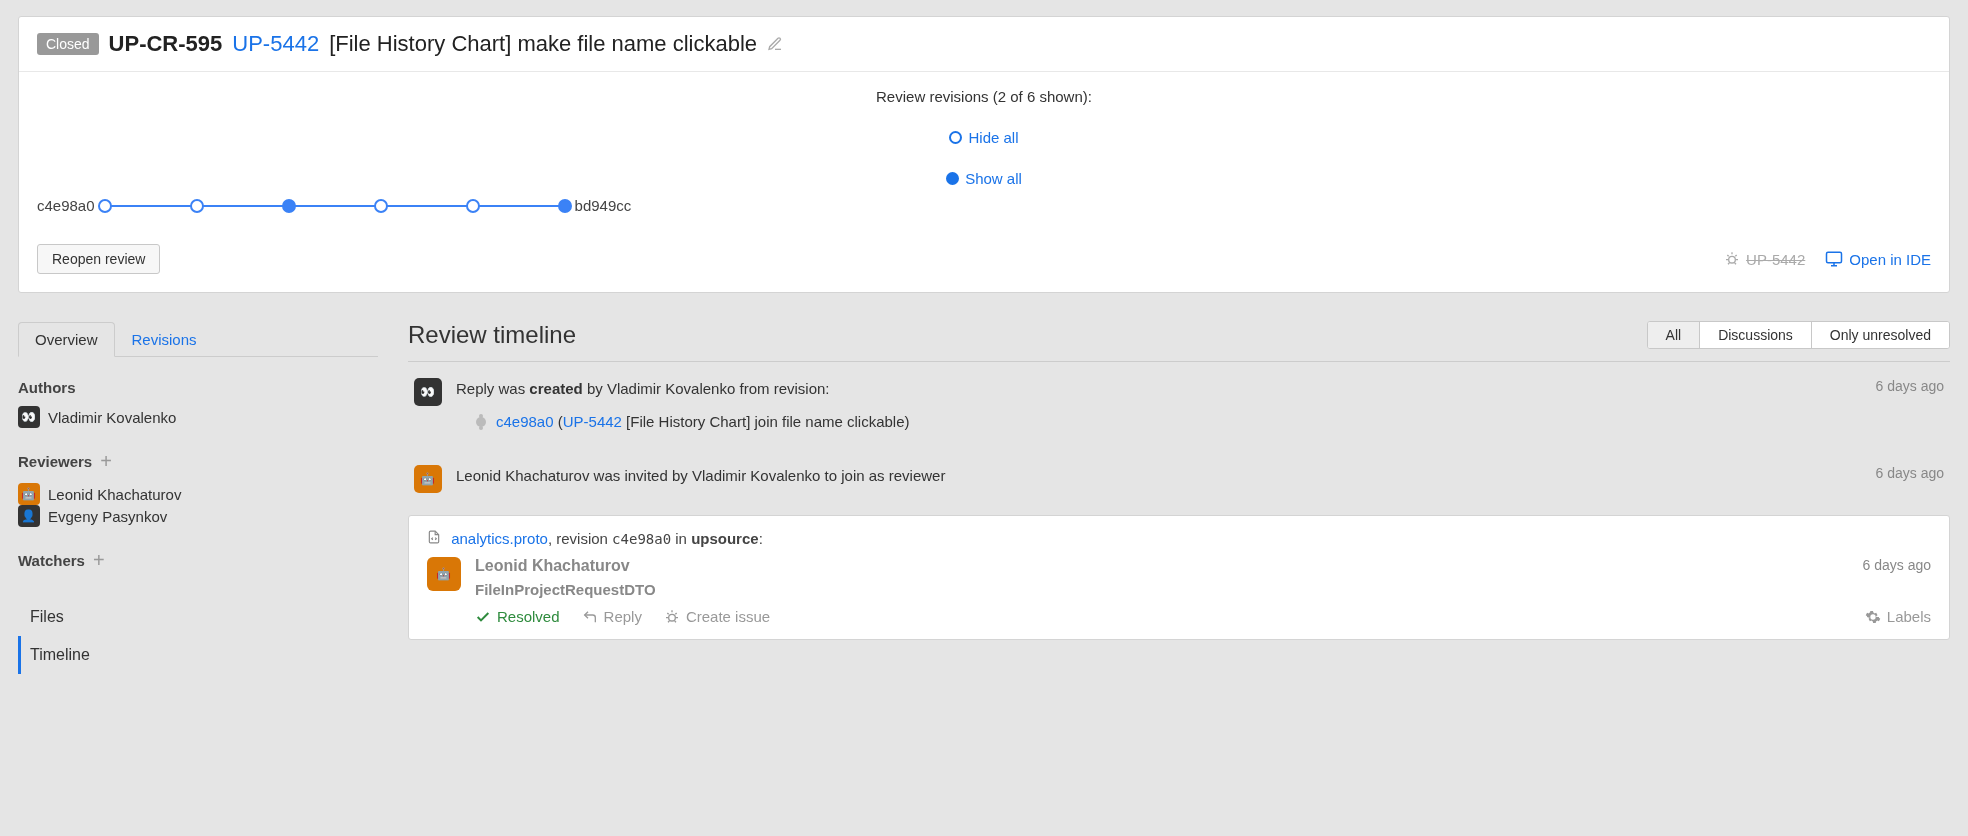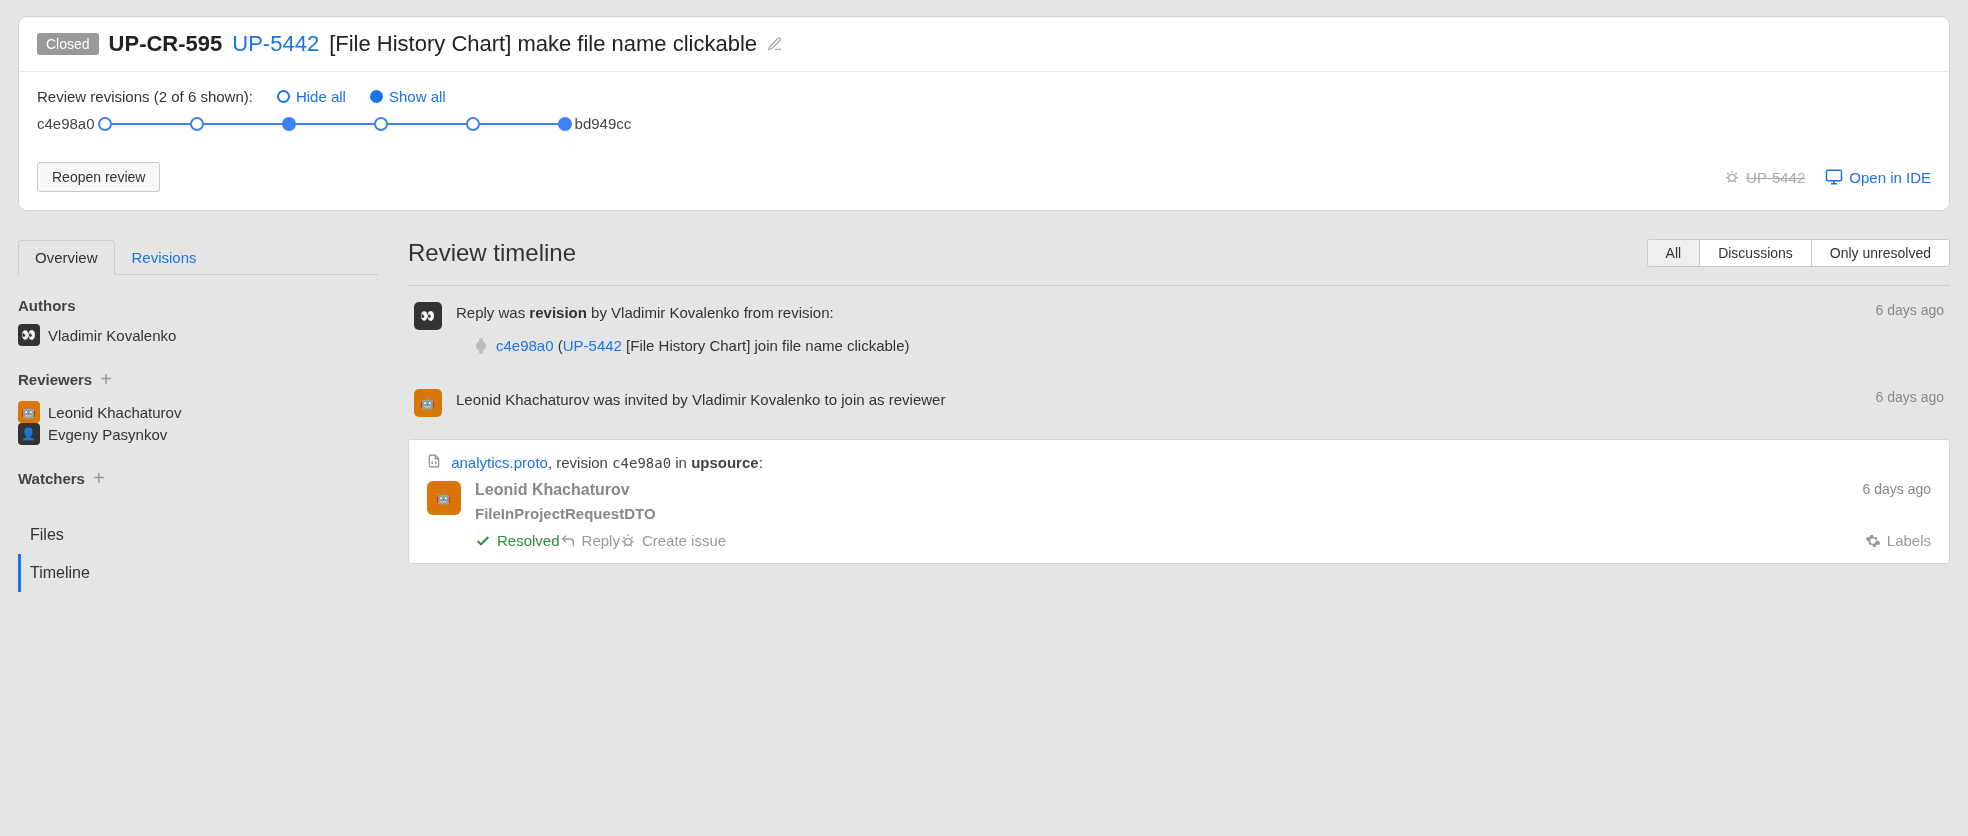--- a/index.html
+++ b/index.html
@@ -10,21 +10,21 @@
     font-family: -apple-system, BlinkMacSystemFont, "Segoe UI", Helvetica, Arial, sans-serif;
     font-size: 14px;
     color: #333;
   }
   .page { padding: 16px 18px; }
 
   
   .card {
     background: #fff;
     border: 1px solid #d4d4d4;
-    border-radius: 9px;
+    border-radius: 3px;
   }
   .header-row {
     display: flex;
     align-items: center;
     padding: 14px 18px;
     border-bottom: 1px solid #e8e8e8;
     gap: 10px;
     font-size: 22px;
   }
   .badge-closed {
@@ -34,21 +34,21 @@
     padding: 3px 9px;
     border-radius: 3px;
     font-weight: 500;
   }
   .review-id { font-weight: 700; color: #222; }
   .issue-link { color: #1a73e8; font-weight: 400; text-decoration: none; }
   .review-title { color: #222; }
   .edit-icon { color: #aaa; cursor: pointer; }
 
   .revisions-area { padding: 16px 18px 20px; }
-  .rev-controls { display: flex; align-items: center; gap: 24px; font-size: 15px; margin-bottom: 10px; }
+  .rev-controls { display: flex; align-items: center; gap: 24px; font-size: 15px; margin-bottom: 10px; flex-direction: column; }
   .rev-label { color: #333; }
   .rev-toggle { display: inline-flex; align-items: center; gap: 6px; color: #1a73e8; cursor: pointer; }
   .rev-toggle .dot { width: 13px; height: 13px; border: 2px solid #1a73e8; border-radius: 50%; }
   .rev-toggle .dot.filled { background: #1a73e8; }
 
   .rev-graph { display: flex; align-items: center; gap: 10px; font-size: 15px; color: #444; }
   .graph-line {
     display: flex; align-items: center; position: relative;
     height: 16px; width: 460px;
   }
@@ -102,21 +102,21 @@
   .avatar.dark { background: #333; }
   .avatar.big { width: 28px; height: 28px; border-radius: 5px; }
   .avatar.lg { width: 34px; height: 34px; border-radius: 6px; }
 
   .nav-list { margin-top: 26px; }
   .nav-item {
     padding: 10px 12px; font-size: 16px; color: #333; cursor: pointer;
   }
   .nav-item.active { border-left: 3px solid #1a73e8; font-weight: 400; padding-left: 9px; }
 
-  .main-header { display:flex; justify-content:space-between; align-items:center; margin-bottom: 18px; }
+  .main-header { display:flex; justify-content:space-between; align-items:center; margin-bottom: 12px; }
   .main-title { font-size: 24px; color: #333; }
   .seg-control { display:flex; border:1px solid #c8c8c8; border-radius:3px; overflow:hidden; background:#fff; }
   .seg { padding: 5px 18px; font-size: 14px; cursor:pointer; border-left:1px solid #c8c8c8; background:#fff; color:#333; }
   .seg:first-child { border-left:none; }
   .seg.active { background:#eee; }
 
   .timeline-divider { border-top:1px solid #ccc; margin: 10px 0 0; }
 
   .timeline-item { display:flex; gap:14px; padding: 16px 6px; align-items:flex-start; }
   .tl-meta { margin-left:auto; color:#888; font-size:14px; white-space:nowrap; }
@@ -133,21 +133,21 @@
     padding: 14px 18px;
   }
   .disc-header { font-size:15px; color:#444; margin-bottom: 10px; }
   .disc-header .mono { font-family: ui-monospace, SFMono-Regular, Menlo, monospace; font-size: 14px;}
   .file-icon { color:#888; margin-right:6px; }
   .disc-body { display:flex; gap:14px; align-items:flex-start; }
   .disc-content { flex:1; }
   .disc-name { color:#888; font-weight:600; font-size:16px; }
   .disc-time { color:#888; font-size:14px; float:right;}
   .disc-text { color:#888; margin-top:6px; font-size:15px;font-weight:bold;}
-  .disc-actions { display:flex; align-items:center; margin-top:10px; font-size:15px; }
+  .disc-actions { display:flex; align-items:center; gap:22px; margin-top:10px; font-size:15px; }
   .action { color:#999; display:inline-flex; align-items:center; gap:6px; cursor:pointer; }
   .action.resolved { color:#2e8b3d; font-weight:500; }
   .spacer { flex:1; }
 
   svg { display:block; }
 </style>
 </head>
 <body>
 
 <div class="page">
@@ -260,21 +260,21 @@
           <div class="seg active">All</div>
           <div class="seg">Discussions</div>
           <div class="seg">Only unresolved</div>
         </div>
       </div>
       <div class="timeline-divider"></div>
 
       <div class="timeline-item">
         <span class="avatar dark big">👀</span>
         <div class="tl-body">
-          <span>Reply was </span><b>revision</b><span> by Vladimir Kovalenko from revision:</span>
+          <span>Reply was </span><b>created</b><span> by Vladimir Kovalenko from revision:</span>
           <div class="tl-sub">
             <span class="branch-dot"></span>
             <span>
               <a class="commit-link">c4e98a0</a>
               <span> (</span><a class="issue-ref">UP-5442</a><span> [File History Chart] join file name clickable)</span>
             </span>
           </div>
         </div>
         <div class="tl-meta">6 days ago</div>
       </div>

